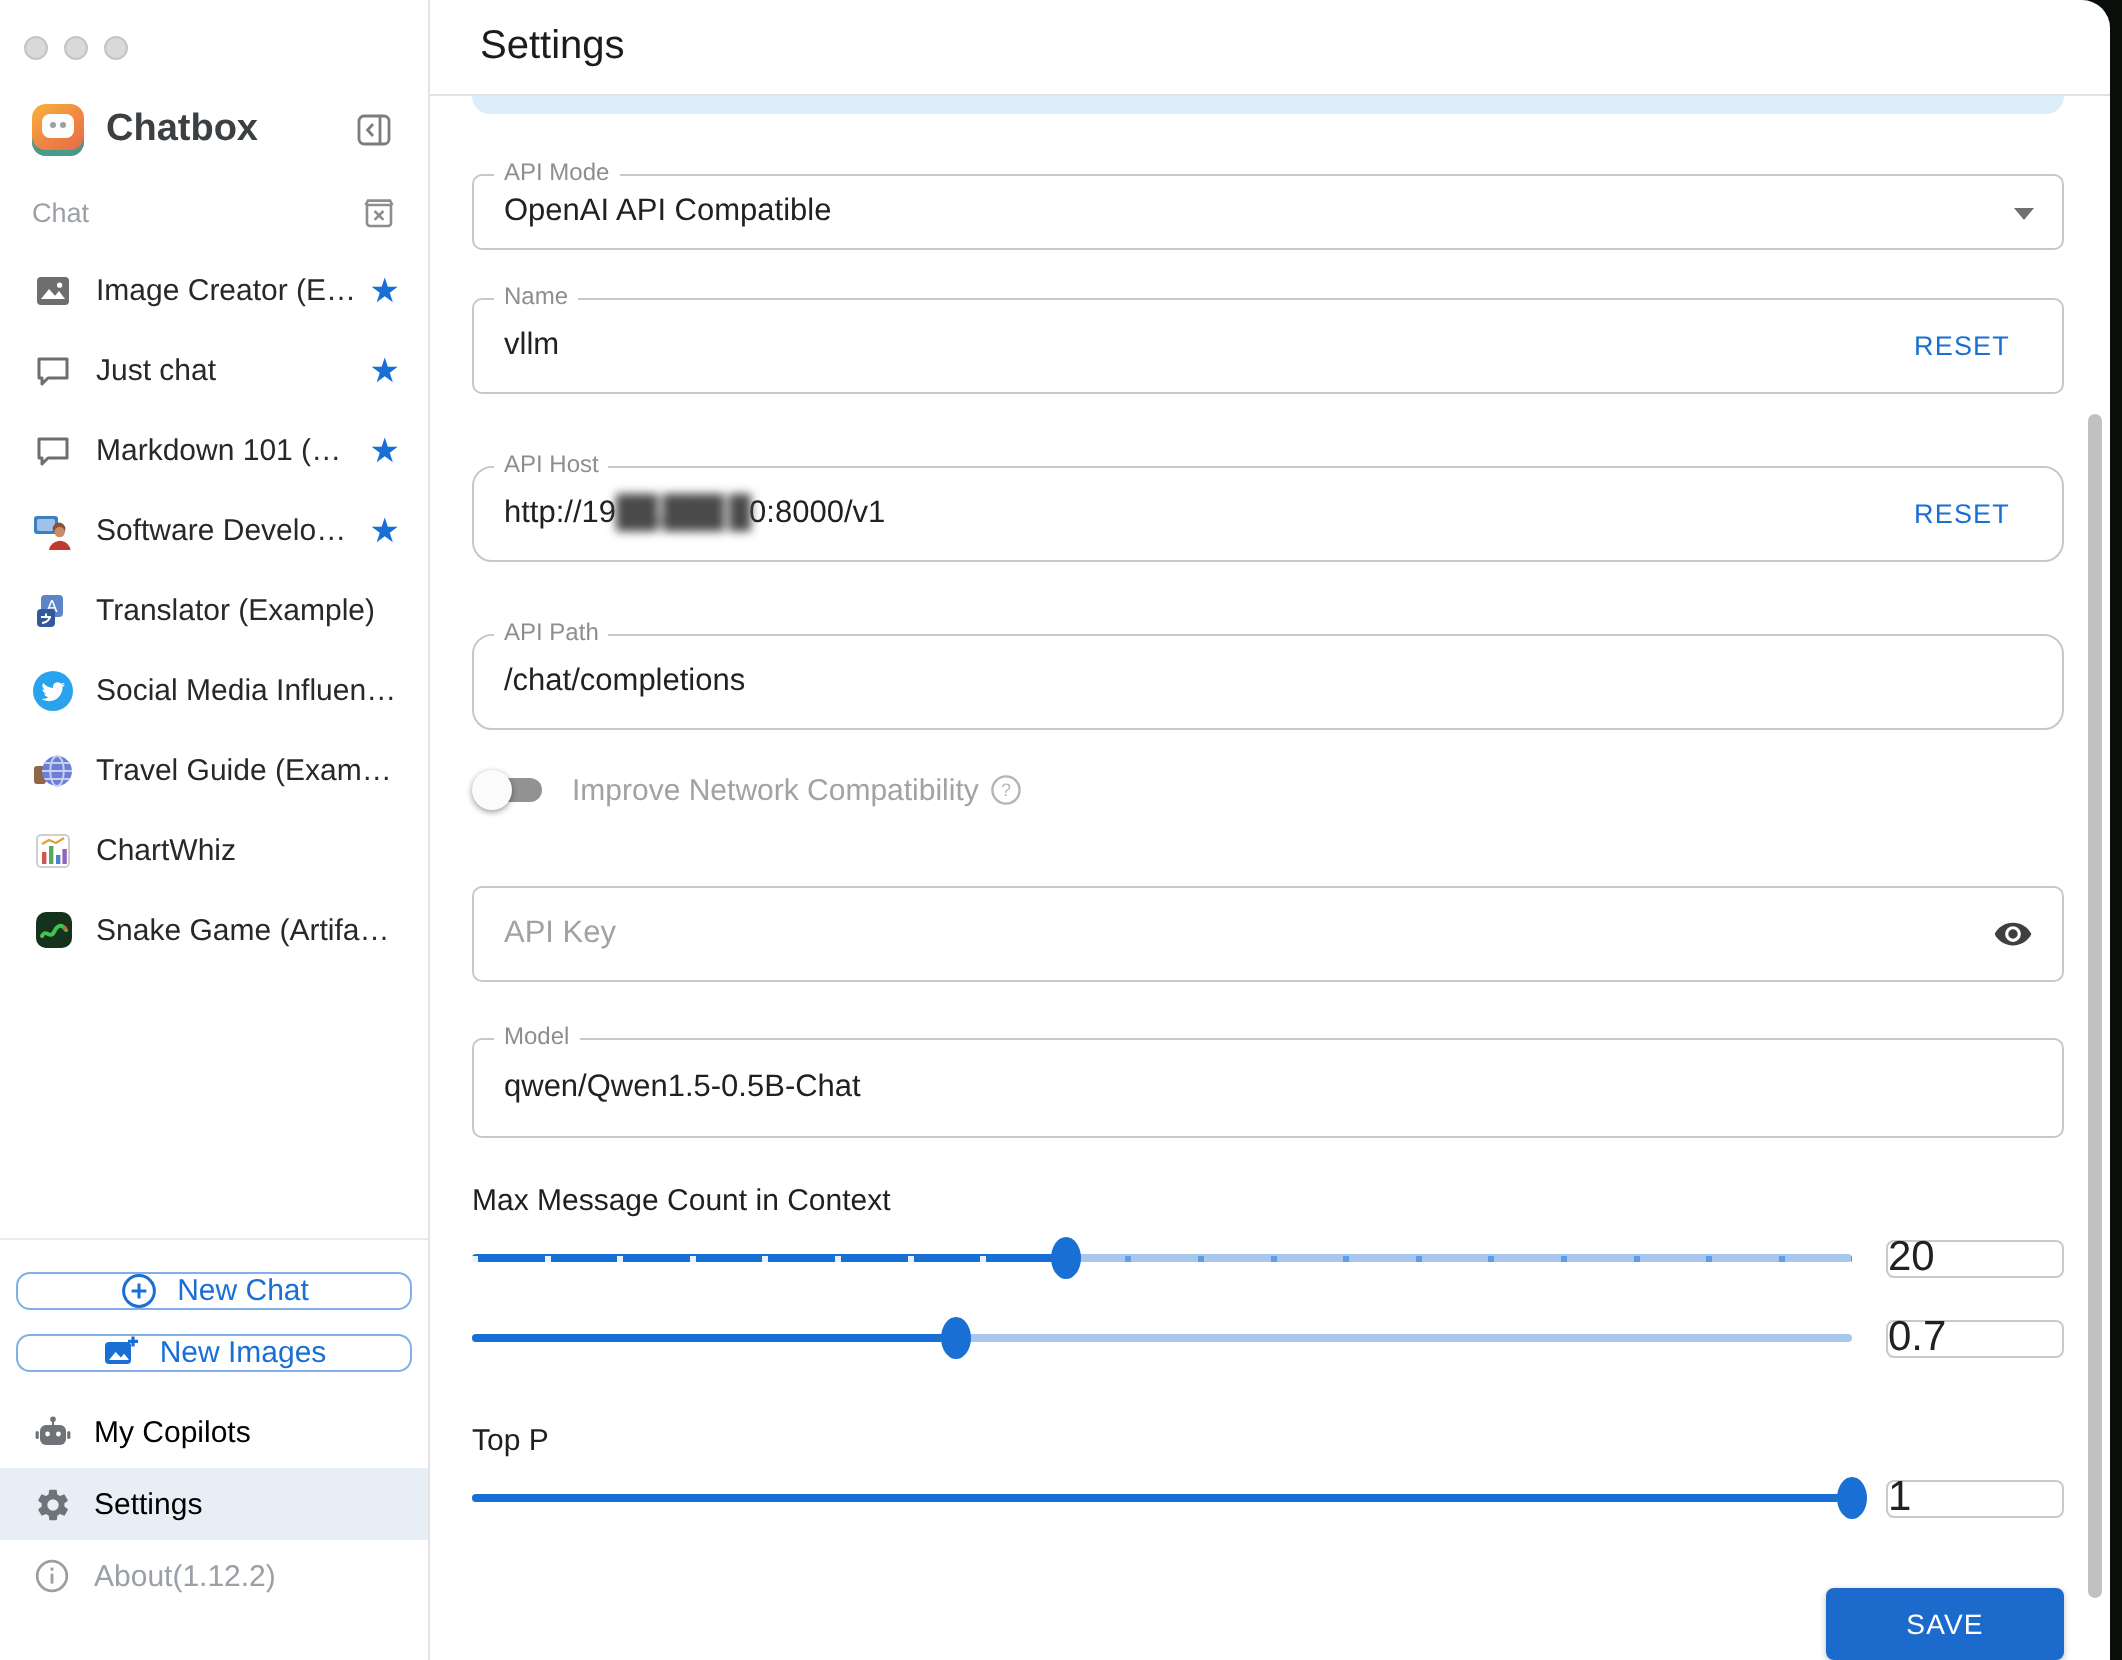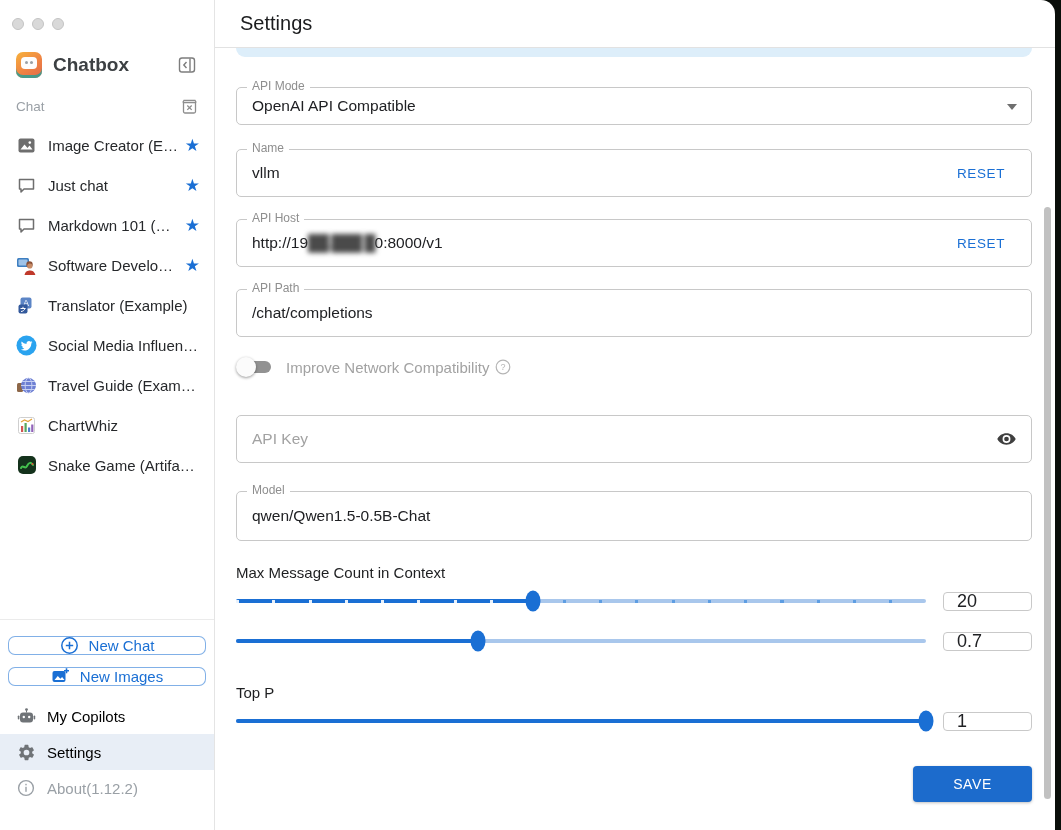--- a/index.html
+++ b/index.html
@@ -63,21 +63,21 @@
   .main-title{font-size:20px;color:#1b1c1e;}
   .content{flex:1;padding:0 23px 0 21px;position:relative;overflow:hidden;}
   .top-strip{height:9px;background:var(--top-strip);border-radius:0 0 10px 10px;}
   .outlined{position:relative;border:1px solid #c8c8c8;border-radius:5px;background:#fff;}
   .notch{position:absolute;top:-9px;left:10px;padding:0 5px;background:#fff;font-size:12px;color:#8e8e8e;line-height:15px;}
   .field-value{font-size:15.5px;color:#202124;padding-left:15px;}
   .select-box{height:38px;margin-top:30px;display:flex;align-items:center;cursor:pointer;}
   .select-arrow{position:absolute;right:14px;top:16px;width:0;height:0;
     border-left:5px solid transparent;border-right:5px solid transparent;border-top:6px solid #6f6f6f;}
   .text-field{height:48px;display:flex;align-items:center;}
-  .mt24{margin-top:24px;} .mt22{margin-top:22px;} .mt29{margin-top:38px;} .mt28{margin-top:28px;}
+  .mt24{margin-top:24px;} .mt22{margin-top:36px;border-radius:10px;} .mt29{margin-top:38px;} .mt28{margin-top:28px;}
   .reset-link{position:absolute;right:26px;top:50%;transform:translateY(-50%);
     color:var(--accent);font-size:13.5px;letter-spacing:.6px;cursor:pointer;}
   .redacted{filter:blur(2.5px);color:#4a4a4a;letter-spacing:-1px;}
   .toggle-row{margin-top:20px;display:flex;align-items:center;height:20px;}
   .switch{width:38px;height:20px;position:relative;cursor:pointer;flex:0 0 38px;}
   .switch-track{position:absolute;left:7px;top:4px;width:28px;height:12px;border-radius:6px;background:#929292;}
   .switch-thumb{position:absolute;left:0;top:0;width:20px;height:20px;border-radius:50%;background:#fbfbfb;
     box-shadow:0 1px 3px rgba(0,0,0,.4);}
   .toggle-label{margin-left:12px;font-size:15px;color:#a2a2a2;}
   .help-icon{margin-left:6px;display:flex;align-items:center;}
@@ -91,21 +91,21 @@
   .slider-row{display:flex;align-items:center;height:40px;}
   .slider-track{position:relative;width:690px;flex:0 0 690px;height:4px;border-radius:2px;background:var(--slider-rail);cursor:pointer;}
   .slider-track.with-ticks::after{content:"";position:absolute;left:0;right:0;top:0.5px;height:3px;
     background-image:repeating-linear-gradient(to right,#5d9de2 0 3px,transparent 3px 36.3px);}
   .slider-fill{position:absolute;left:0;top:0;height:100%;background:var(--accent);border-radius:2px;z-index:1;}
   .with-ticks .slider-fill::after{content:"";position:absolute;left:0;right:0;top:0.5px;height:3px;
     background-image:repeating-linear-gradient(to right,rgba(255,255,255,.9) 0 3px,transparent 3px 36.3px);}
   .slider-thumb{position:absolute;top:50%;transform:translate(-50%,-50%);width:15px;height:21px;border-radius:50%;
     background:var(--accent);z-index:2;cursor:grab;}
   .slider-value{margin-left:auto;width:89px;height:19px;border:1px solid #c9c9c9;border-radius:4px;
-    display:flex;align-items:center;padding-left:13px;font-size:18px;color:#202124;}
+    display:flex;align-items:center;font-size:21px;color:#202124;}
   .save-row{display:flex;justify-content:flex-end;margin-top:25px;}
   .save-btn{width:119px;height:36px;background:var(--save-button);color:#fff;border:none;border-radius:4px;
     font-size:14px;letter-spacing:.6px;cursor:pointer;box-shadow:0 1px 3px rgba(0,0,0,.25);
     font-family:"Liberation Sans",sans-serif;}
   .scrollbar-thumb{position:absolute;right:4px;top:207px;width:7px;height:592px;background:#a6a6a6;opacity:.7;border-radius:4px;}
   svg{display:block;}
 </style>
 </head>
 <body>
 

